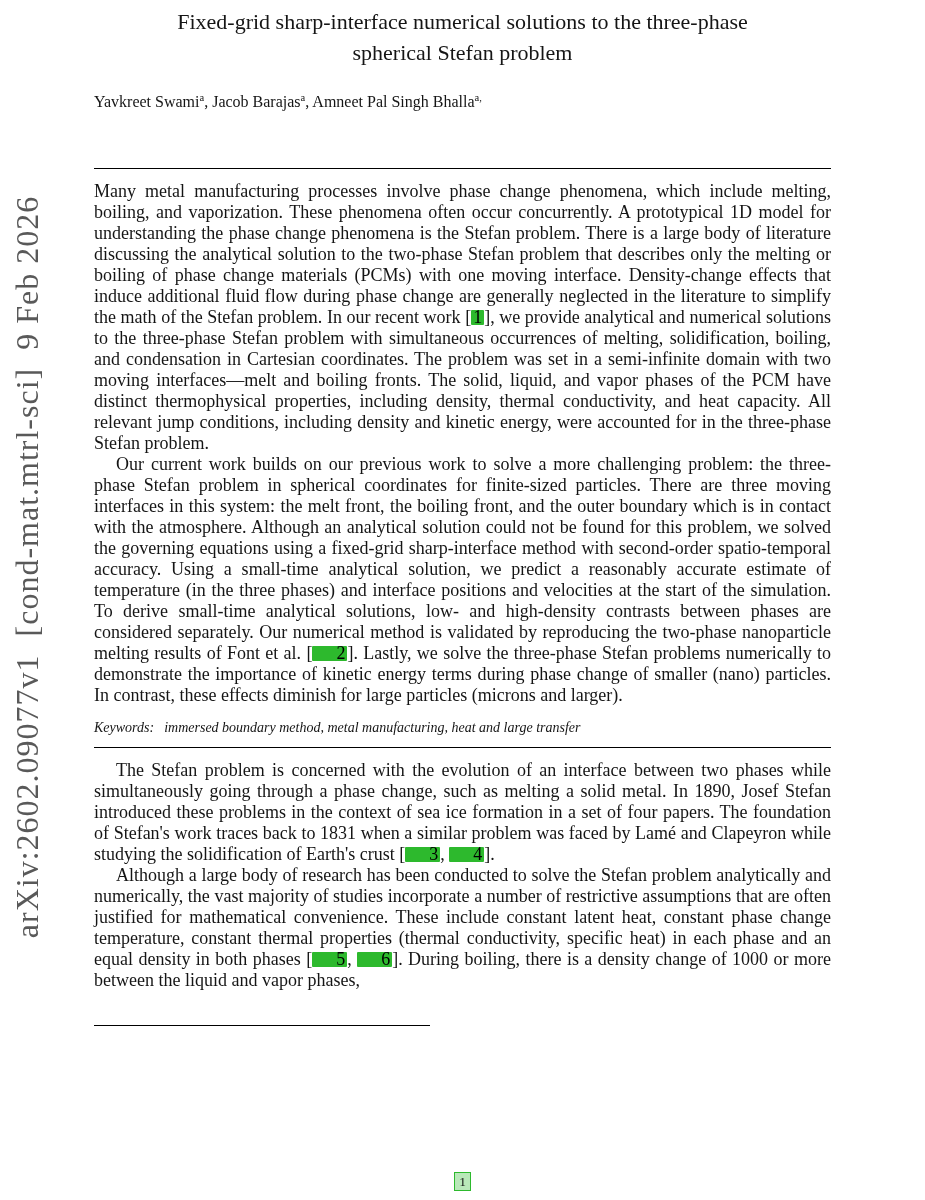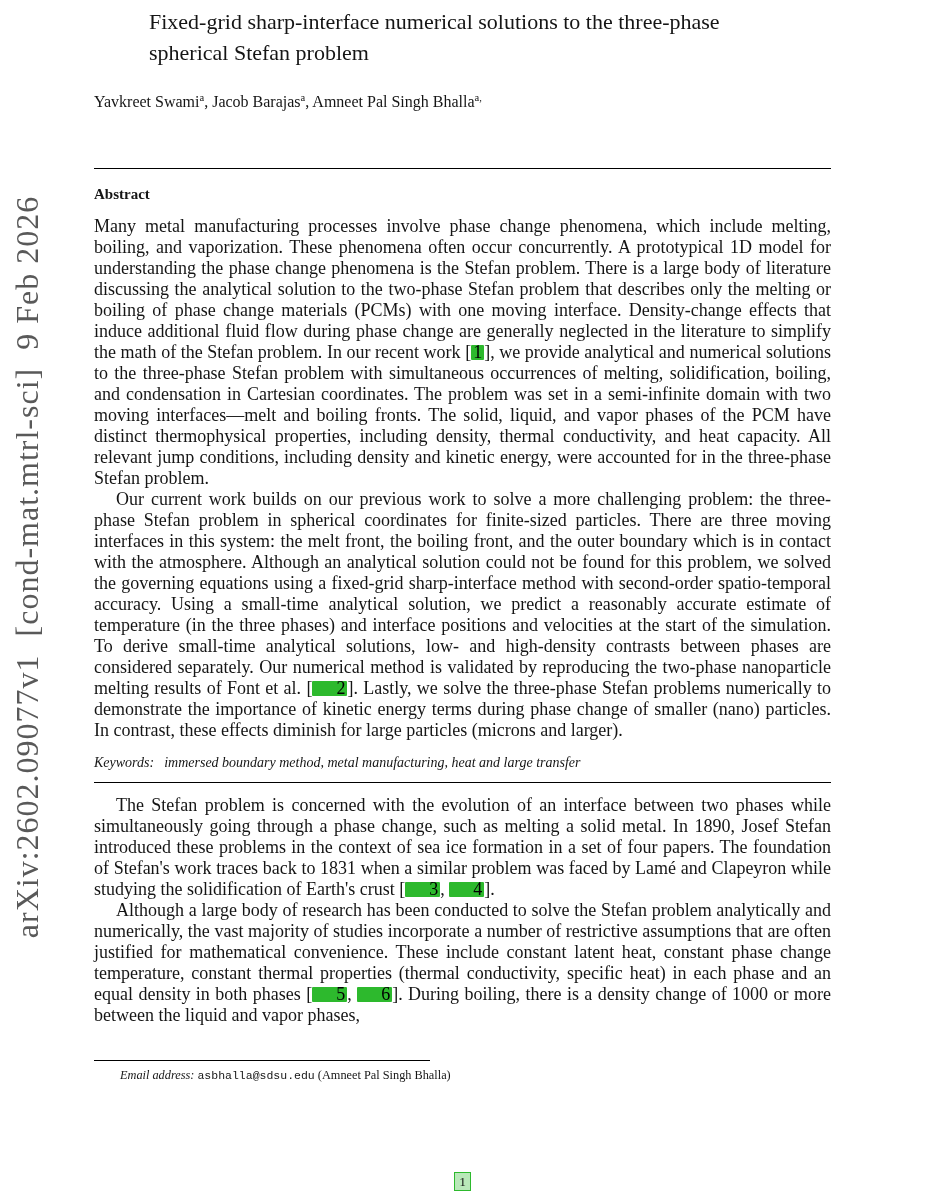--- a/index.html
+++ b/index.html
@@ -24,20 +24,21 @@
   }
 
   .content {
     position: absolute;
     left: 94px; top: 0;
     width: 737px;
   }
 
   .title {
     margin-top: 6px;
+    text-align: center;
     font-size: 22px;
     line-height: 31px;
     padding: 0 55px;
   }
   .authors {
     margin-top: 24px;
     font-size: 16px;
   }
   .authors sup { font-size: 10.5px; }
   .affiliation {
@@ -133,44 +134,38 @@
 
 <div class="content">
 
   <div class="title">Fixed-grid sharp-interface numerical solutions to the three-phase spherical Stefan problem</div>
 
   <div class="authors"><span>Yavkreet Swami</span><sup>a</sup>, <span>Jacob Barajas</span><sup>a</sup>, <span>Amneet Pal Singh Bhalla</span><sup>a,</sup></div>
 
 
   <div class="rule rule-top"></div>
 
-  <div class="abstract-heading">Abstract</div>
 
   <div class="para-block abstract-body">
       <p>Many metal manufacturing processes involve phase change phenomena, which include melting, boiling, and vaporization. These phenomena often occur concurrently. A prototypical 1D model for understanding the phase change phenomena is the Stefan problem. There is a large body of literature discussing the analytical solution to the two-phase Stefan problem that describes only the melting or boiling of phase change materials (PCMs) with one moving interface. Density-change effects that induce additional fluid flow during phase change are generally neglected in the literature to simplify the math of the Stefan problem. In our recent work [<span class="cite">1</span>], we provide analytical and numerical solutions to the three-phase Stefan problem with simultaneous occurrences of melting, solidification, boiling, and condensation in Cartesian coordinates. The problem was set in a semi-infinite domain with two moving interfaces—melt and boiling fronts. The solid, liquid, and vapor phases of the PCM have distinct thermophysical properties, including density, thermal conductivity, and heat capacity. All relevant jump conditions, including density and kinetic energy, were accounted for in the three-phase Stefan problem.</p>
       <p>Our current work builds on our previous work to solve a more challenging problem: the three-phase Stefan problem in spherical coordinates for finite-sized particles. There are three moving interfaces in this system: the melt front, the boiling front, and the outer boundary which is in contact with the atmosphere. Although an analytical solution could not be found for this problem, we solved the governing equations using a fixed-grid sharp-interface method with second-order spatio-temporal accuracy. Using a small-time analytical solution, we predict a reasonably accurate estimate of temperature (in the three phases) and interface positions and velocities at the start of the simulation. To derive small-time analytical solutions, low- and high-density contrasts between phases are considered separately. Our numerical method is validated by reproducing the two-phase nanoparticle melting results of Font et al. [<span class="cite">2</span>]. Lastly, we solve the three-phase Stefan problems numerically to demonstrate the importance of kinetic energy terms during phase change of smaller (nano) particles. In contrast, these effects diminish for large particles (microns and larger).</p>
     </div>
 
   <div class="keywords">
     <span class="kw-label">Keywords:</span><span>immersed boundary method, metal manufacturing, heat and large transfer</span>
   </div>
 
   <div class="rule rule-bottom"></div>
 
 
   <div class="para-block section-body">
       <p>The Stefan problem is concerned with the evolution of an interface between two phases while simultaneously going through a phase change, such as melting a solid metal. In 1890, Josef Stefan introduced these problems in the context of sea ice formation in a set of four papers. The foundation of Stefan's work traces back to 1831 when a similar problem was faced by Lamé and Clapeyron while studying the solidification of Earth's crust [<span class="cite">3</span>, <span class="cite">4</span>].</p>
       <p>Although a large body of research has been conducted to solve the Stefan problem analytically and numerically, the vast majority of studies incorporate a number of restrictive assumptions that are often justified for mathematical convenience. These include constant latent heat, constant phase change temperature, constant thermal properties (thermal conductivity, specific heat) in each phase and an equal density in both phases [<span class="cite">5</span>, <span class="cite">6</span>]. During boiling, there is a density change of 1000 or more between the liquid and vapor phases,</p>
     </div>
 
   <div class="footnote-rule"></div>
 
-  <div class="footnote">
-    <span class="fn-label">Email address:</span>
-    <span class="fn-email">asbhalla@sdsu.edu</span>
-    <span class="fn-suffix">(Amneet Pal Singh Bhalla)</span>
-  </div>
 
 </div>
 
 <div class="pagenum-wrap">
   <span class="pagenum-box">1</span>
 </div>
 
 </body></html>

